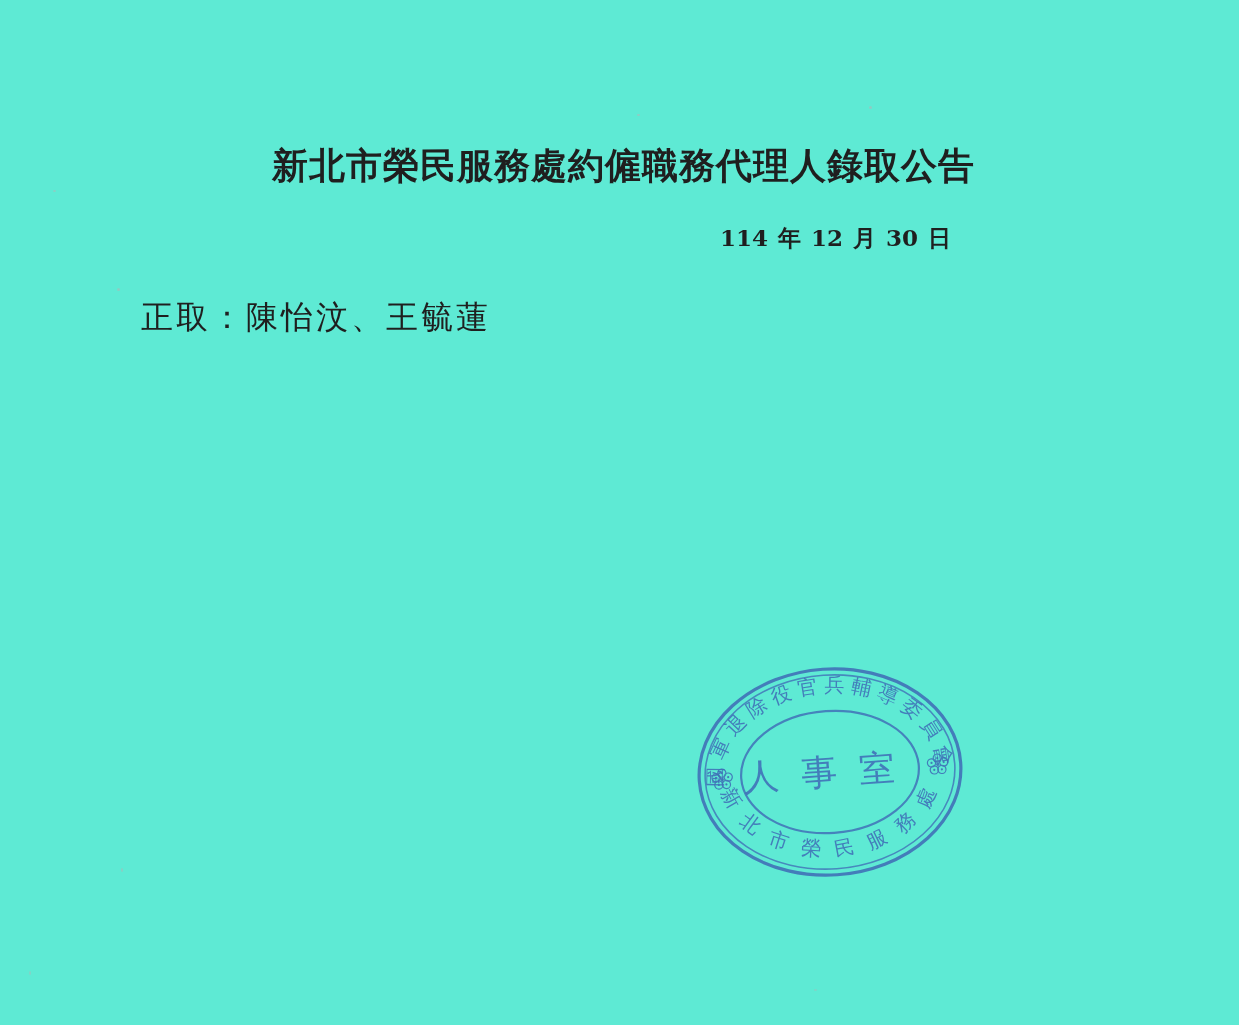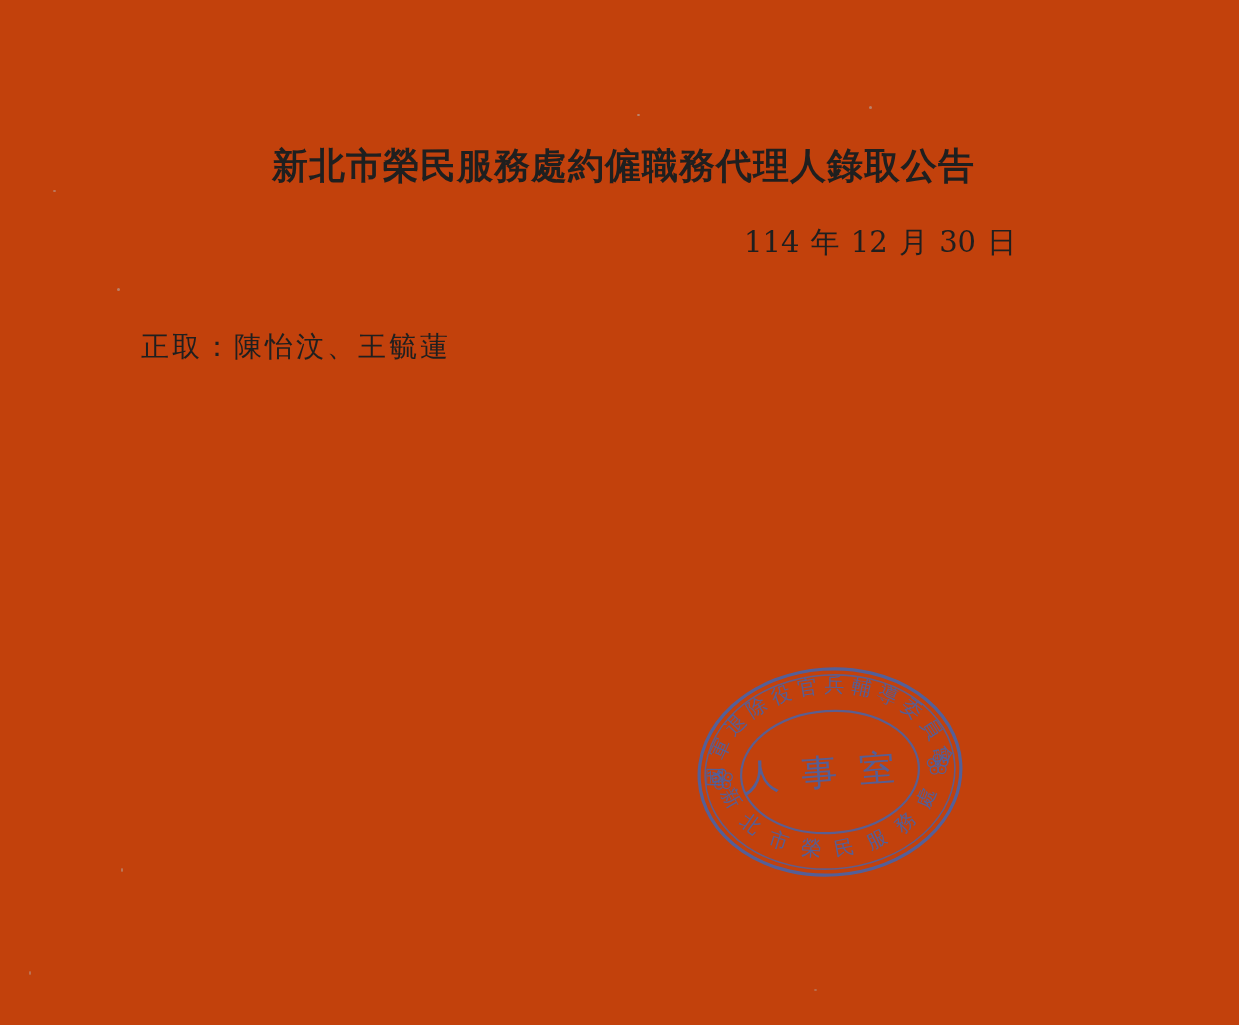--- a/index.html
+++ b/index.html
@@ -4,54 +4,53 @@
 <style>
   html, body {
     margin: 0;
     padding: 0;
     background: #e8e8e8;
   }
   .page {
     position: relative;
     width: 1239px;
     height: 1025px;
-    background: #c2410c;
+    background: #5eead4;
     overflow: hidden;
     font-family: "DejaVu Serif", "Liberation Serif", serif;
     color: #1f1f1f;
   }
   .doc-title {
     position: absolute;
     top: 142px;
     left: 0;
     width: 100%;
     text-align: center;
     transform: translateX(4px);
     font-size: 36px;
     font-weight: 700;
     letter-spacing: 1px;
     white-space: nowrap;
   }
   .doc-date {
     position: absolute;
     top: 223px;
-    left: 744px;
-    font-size: 29px;
-    font-weight: 400;
+    left: 720px;
+    font-size: 23px;
+    font-weight: 700;
     word-spacing: 2px;
     white-space: nowrap;
   }
   .result-line {
     position: absolute;
     left: 141px;
-    font-size: 28px;
+    font-size: 32px;
     font-weight: 400;
     letter-spacing: 3px;
     white-space: nowrap;
-    margin-top: 32px;
   }
   .result-line.accepted { top: 296px; }
   .result-line.waitlist { top: 402px; }
 
   .stamp {
     position: absolute;
     left: 685px;
     top: 657px;
     width: 290px;
     height: 230px;

